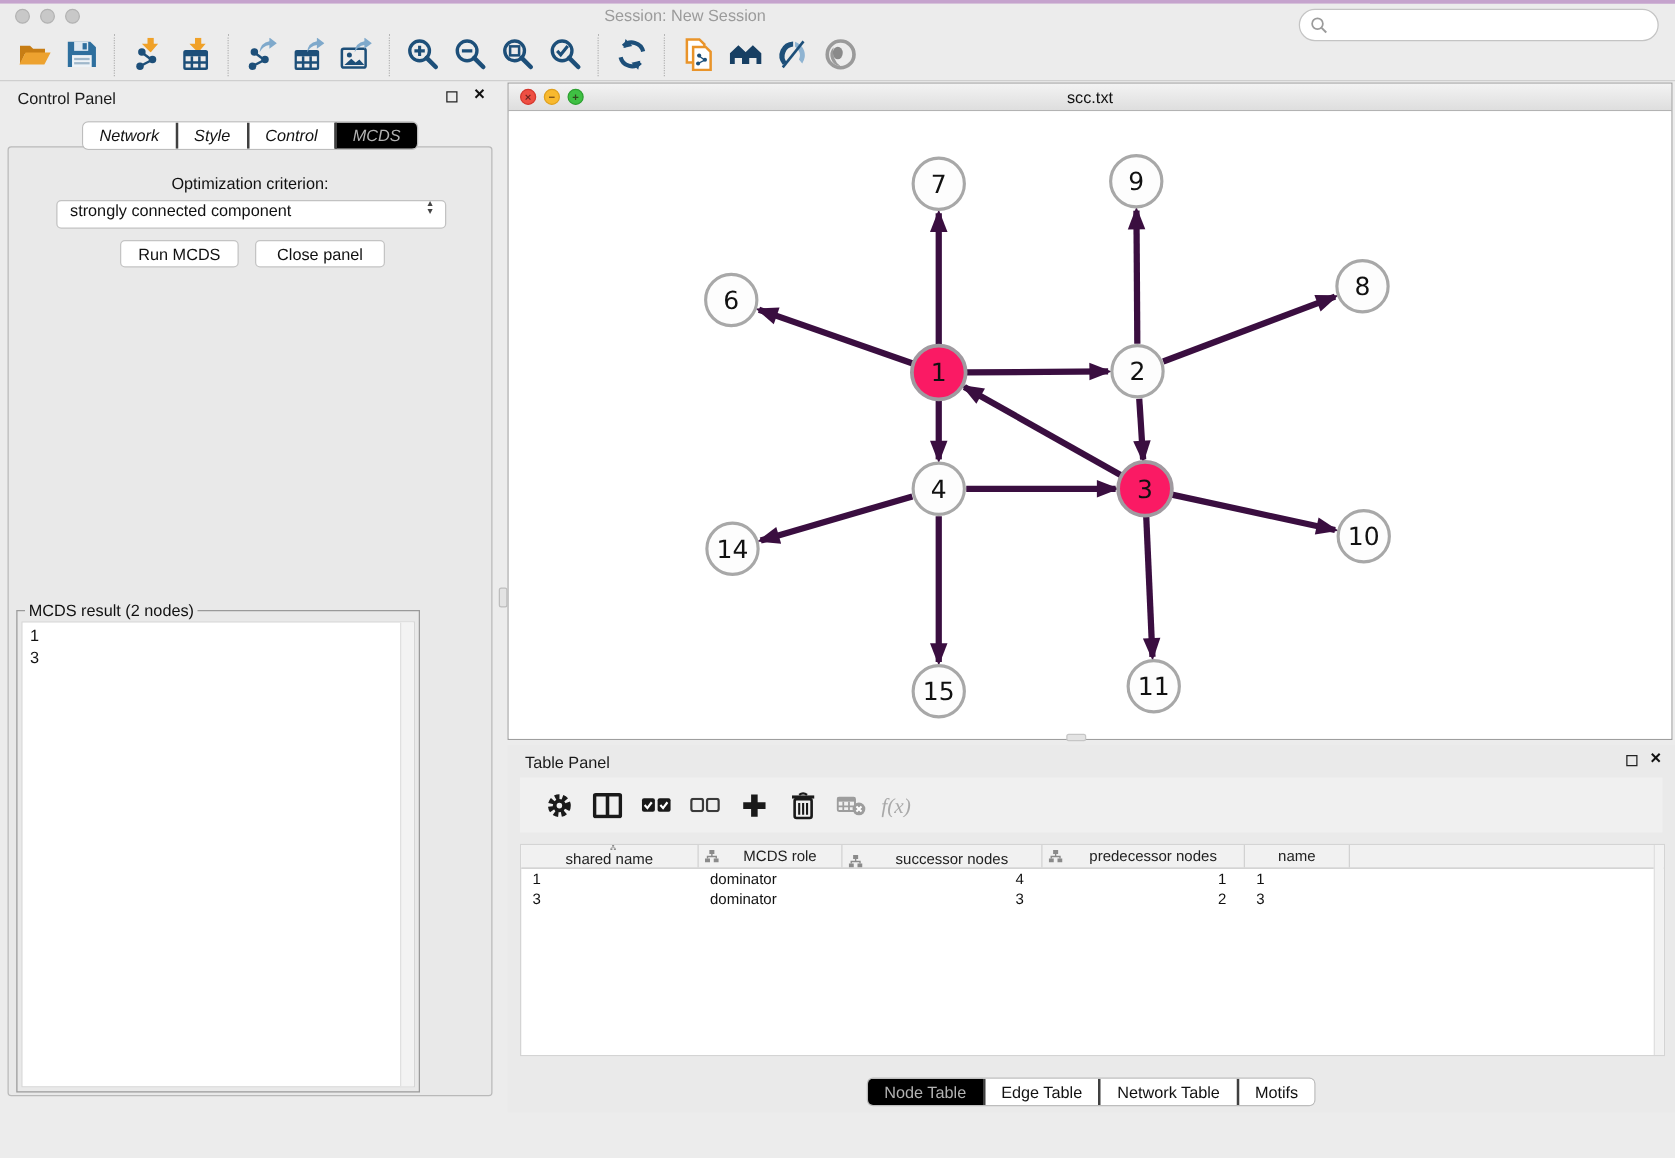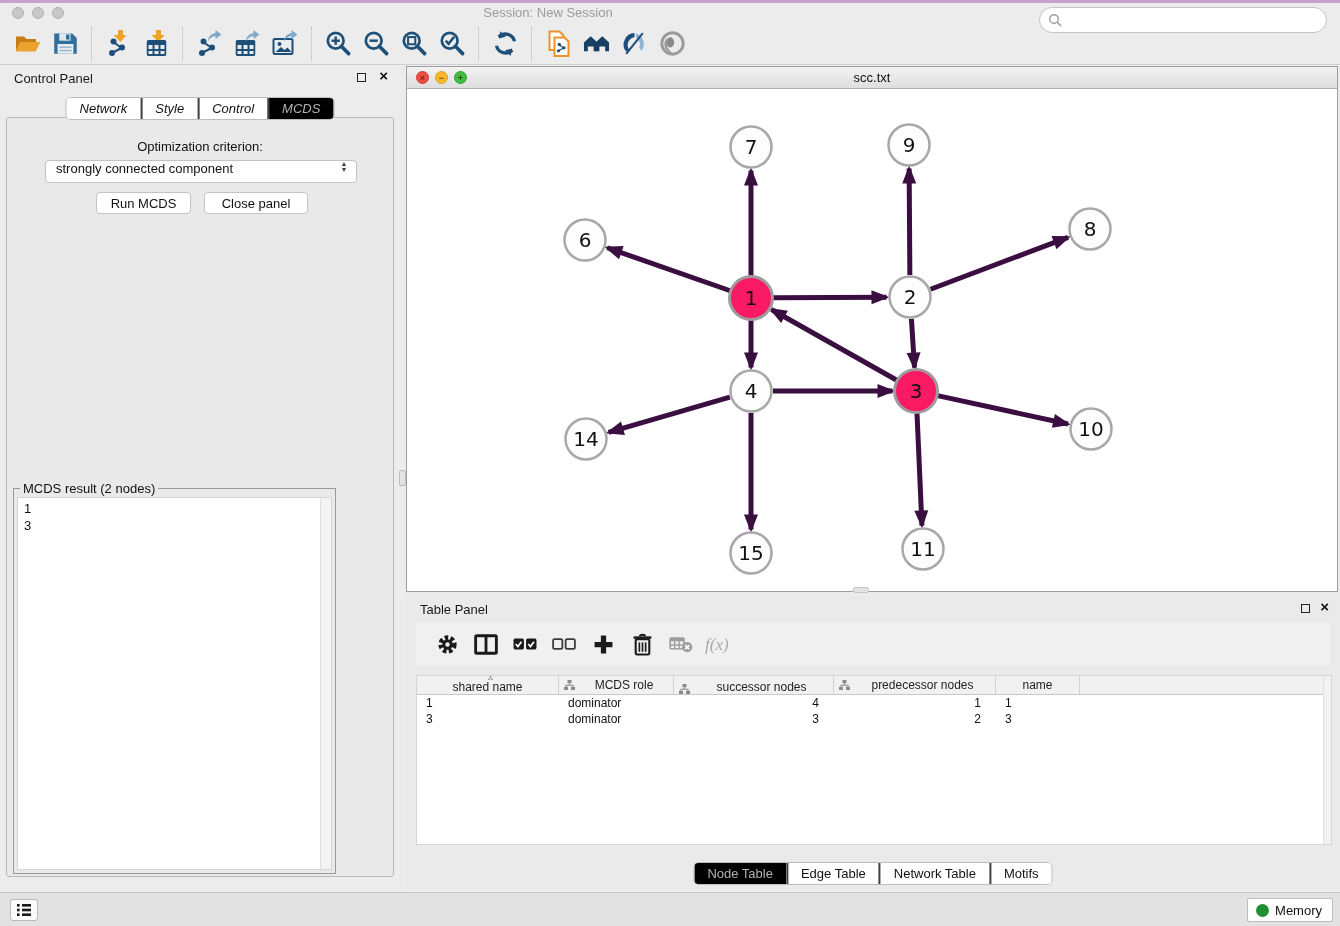--- a/index.html
+++ b/index.html
@@ -581,25 +581,14 @@
       <div id="tp-scroll"></div>
     </div>
     <div id="tp-tabs" class="tabstrip">
         <div class="tab disabled-active">Node Table</div>
         <div class="tab">Edge Table</div>
         <div class="tab">Network Table</div>
         <div class="tab">Motifs</div>
       </div>
   </div>
 
-  <div id="status-bar">
-    <div id="list-btn">
-      <svg width="16" height="16">
-          <use href="#sym-list"></use>
-        </svg>
-    </div>
-    <div id="memory-btn">
-      <span id="memory-dot"></span>
-      <span>Memory</span>
-    </div>
-  </div>
 
 </div>
 
 </body></html>

